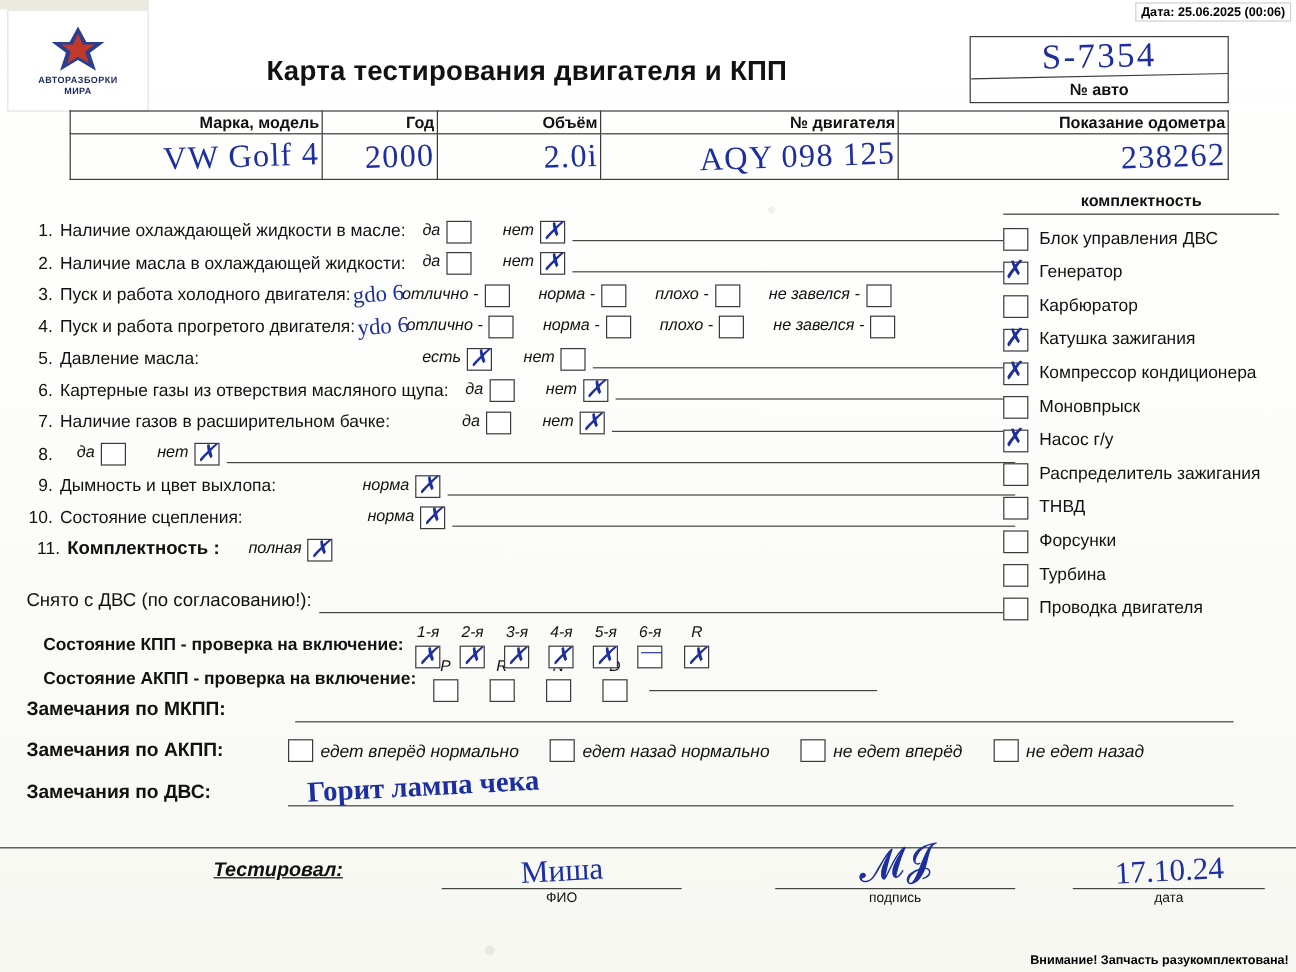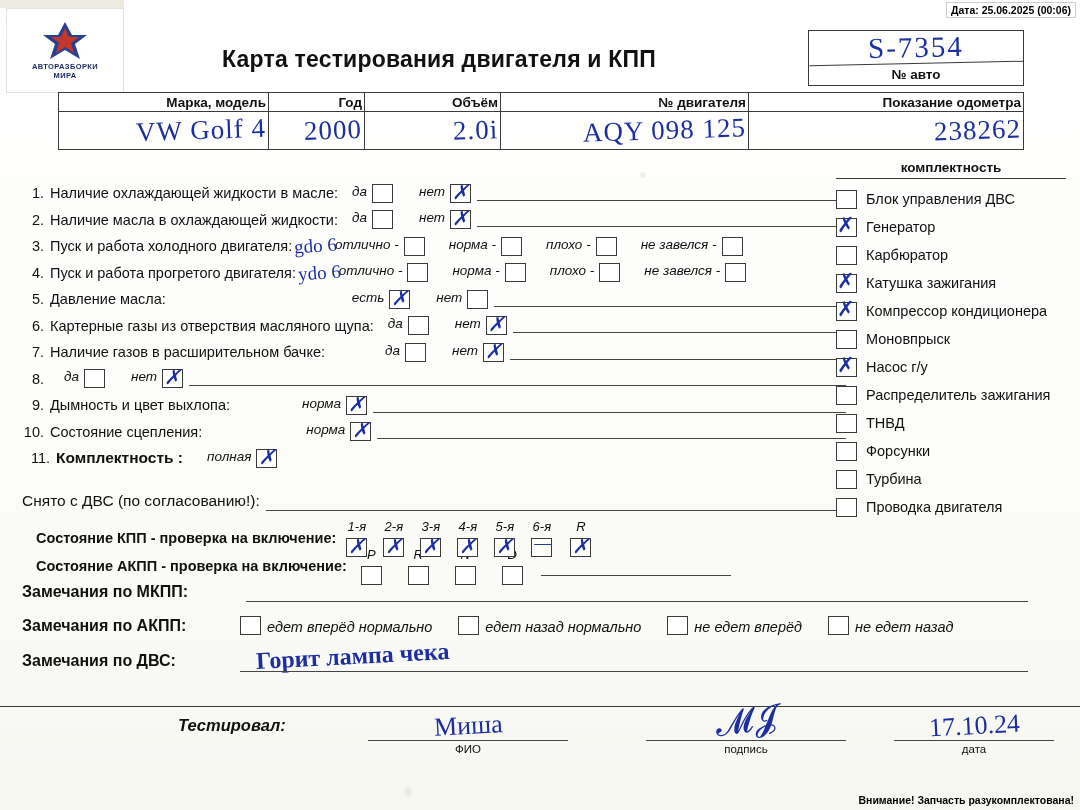--- a/index.html
+++ b/index.html
@@ -150,21 +150,21 @@
   }
   .zam .lead{ width:218px; }
   .zam .rule{ top:9px; }
   .akpp-opts{ display:flex; align-items:center; gap:0; }
   .akpp-opt{ display:flex; align-items:flex-end; gap:6px; font-style:italic; font-size:14.5px; margin-right:26px; font-weight:normal; }
   
   .sign-line{
     position:absolute; left:0; top:706px; width:1080px; height:1.4px; background:#3a3a3a;
   }
   .tested-lbl{
-    position:absolute; left:178px; top:716px; font-size:16.5px; font-weight:bold; font-style:italic;
+    position:absolute; left:178px; top:716px; font-size:16.5px; font-weight:bold; font-style:italic;text-decoration:underline;
   }
   .sig-col{ position:absolute; text-align:center; }
   .sig-rule{ border-bottom:1.2px solid #444; height:1px; }
   .sig-cap{ font-size:11.5px; margin-top:2px; }
   .big-ink{
     color:#1d2fa0; font-family:"Liberation Serif", serif;
     font-size:26px; transform:rotate(-3deg); display:inline-block;
   }
   .scribble{ color:#1d2fa0; font-size:34px; font-family:"Liberation Serif", serif; display:inline-block; transform:rotate(-8deg); }
   .top-strip{

